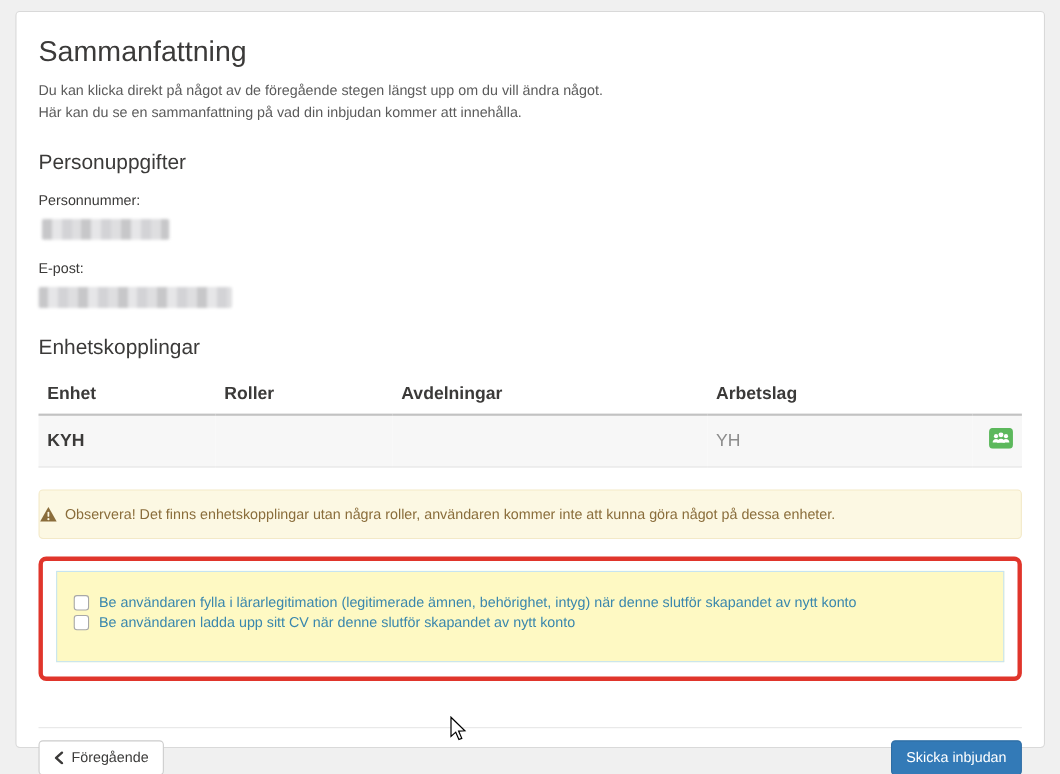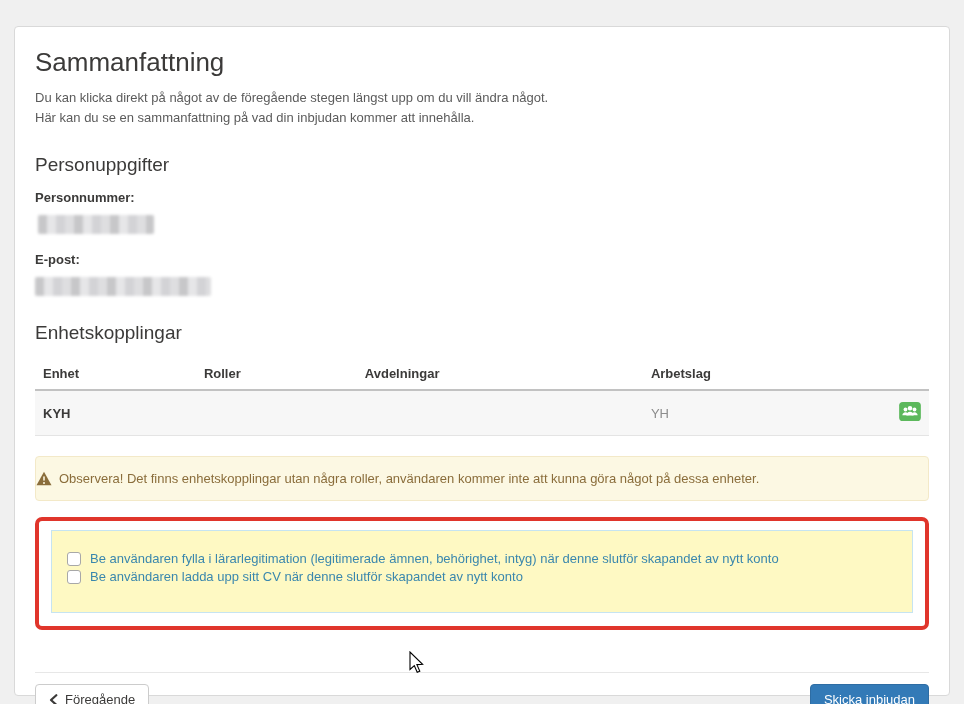--- a/index.html
+++ b/index.html
@@ -5,21 +5,21 @@
   * { box-sizing: border-box; margin: 0; padding: 0; }
   html, body {
     width: 964px; height: 704px;
     background: #f0f0f0;
     font-family: "Liberation Sans", sans-serif;
     overflow: hidden;
     position: relative;
   }
   .card {
     position: absolute;
-    left: 14px; top: 26px;
+    left: 14px; top: 10px;
     width: 936px; height: 670px;
     background: #ffffff;
     border: 1px solid #d9d9d9;
     border-radius: 4px;
     padding: 20px 20px 16px 20px;
   }
   .page-title {
     font-size: 26px;
     font-weight: 400;
     color: #3b3a39;
@@ -33,41 +33,41 @@
   }
   .section-heading {
     font-size: 19px;
     font-weight: 400;
     color: #3b3a39;
     margin-top: 26px;
     margin-bottom: 14px;
   }
   .field-label {
     font-size: 13px;
-    font-weight: 700;
+    font-weight: 400;
     color: #3b3a39;
     margin-bottom: 10px;
   }
   .redacted {
     height: 19px;
     border-radius: 2px;
     background: repeating-linear-gradient(90deg,
       #c7c7c9 0 9px, #e6e6e8 9px 18px, #d3d3d6 18px 27px, #dedee0 27px 36px),
       #d9d9db;
     filter: blur(1.6px);
     margin-bottom: 18px;
   }
   .redacted.pnr { width: 116px; margin-left: 3px; }
   .redacted.email { width: 176px; }
 
   table.units {
     width: 100%;
     border-collapse: collapse;
     margin-top: 2px;
-    font-size: 13px;
+    font-size: 16px;
   }
   table.units th {
     text-align: left;
     font-weight: 700;
     color: #3b3a39;
     padding: 8px 8px;
     border-bottom: 2px solid #c2c2c2;
   }
   table.units td {
     padding: 11px 8px;

